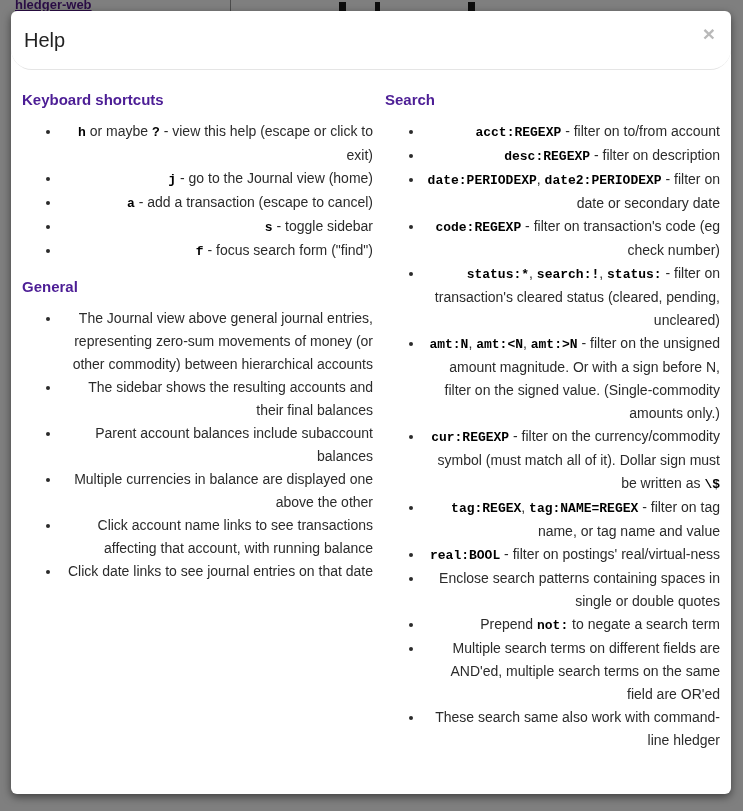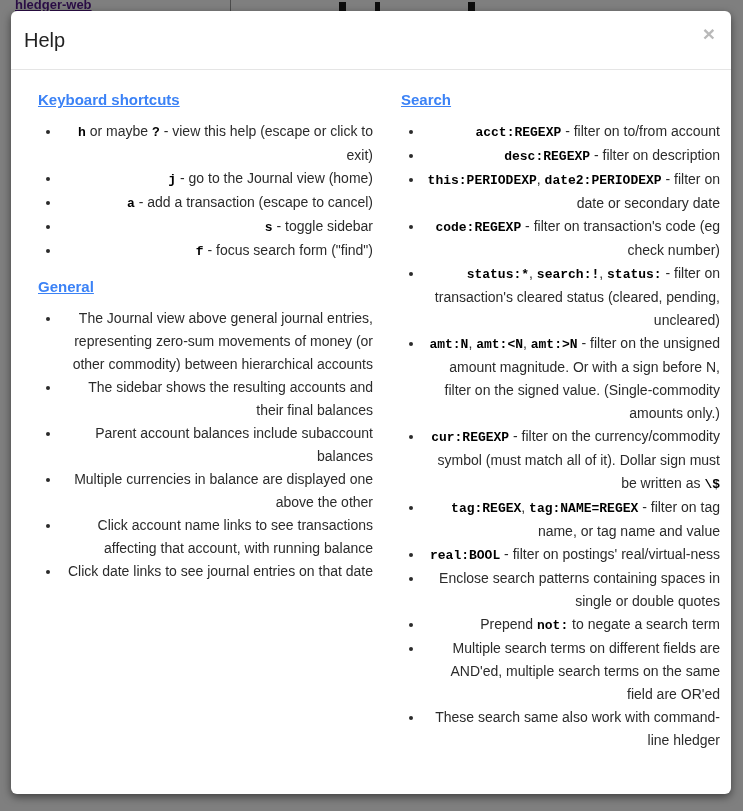--- a/index.html
+++ b/index.html
@@ -44,20 +44,21 @@
     left: 11px; top: 11px;
     width: 720px; height: 783px;
     background: #fff;
     border-radius: 6px;
     box-shadow: 0 3px 9px rgba(0,0,0,0.5);
   }
   .modal-header {
     position: relative;
     padding: 15px 15px 14px 13px;
     border-bottom: 1px solid #e5e5e5;
+    border-radius: 21px;
   }
   .modal-title {
     margin: 0;
     font-size: 20px;
     font-weight: 400;
     color: #222;
     line-height: 29px;
   }
   .close-btn {
     position: absolute; top: 14px; right: 16px;
@@ -69,26 +70,25 @@
     font-family: "Liberation Sans", sans-serif;
   }
   .modal-body {
     display: flex;
     padding: 6px 11px 15px 11px;
   }
   .col-left  { width: 351px; flex: 0 0 351px; }
   .col-right { flex: 1 1 auto; padding-left: 12px; }
 
   .section-title {
-    margin: 14px 0 0 16px;
+    margin: 14px 0 0 0;
     font-size: 15px;
     font-weight: bold;
-    color: #3b82f6;
+    color: #4c1d95;
     line-height: 19px;
-    text-decoration: underline;
   }
   ul.help-list {
     margin: 11px 0 10px 0;
     padding: 0 0 0 39px;
     list-style-type: disc;
   }
   ul.help-list li {
     line-height: 23px;
     color: #2b2b2b;
     text-align: right;
@@ -137,21 +137,21 @@
           <li>Multiple currencies in balance are displayed one above the other</li>
           <li>Click account name links to see transactions affecting that account, with running balance</li>
           <li>Click date links to see journal entries on that date</li>
         </ul>
     </div>
     <div class="col-right">
       <h3 class="section-title">Search</h3>
       <ul class="help-list">
           <li><code>acct:REGEXP</code> - filter on to/from account</li>
           <li><code>desc:REGEXP</code> - filter on description</li>
-          <li><code>this:PERIODEXP</code>, <code>date2:PERIODEXP</code> - filter on date or secondary date</li>
+          <li><code>date:PERIODEXP</code>, <code>date2:PERIODEXP</code> - filter on date or secondary date</li>
           <li><code>code:REGEXP</code> - filter on transaction's code (eg check number)</li>
           <li><code>status:*</code>, <code>search:!</code>, <code>status:</code> - filter on transaction's cleared status (cleared, pending, uncleared)</li>
           <li><code>amt:N</code>, <code>amt:&lt;N</code>, <code>amt:&gt;N</code> - filter on the unsigned amount magnitude. Or with a sign before N, filter on the signed value. (Single-commodity amounts only.)</li>
           <li><code>cur:REGEXP</code> - filter on the currency/commodity symbol (must match all of it). Dollar sign must be written as <code>\$</code></li>
           <li><code>tag:REGEX</code>, <code>tag:NAME=REGEX</code> - filter on tag name, or tag name and value</li>
           <li><code>real:BOOL</code> - filter on postings' real/virtual-ness</li>
           <li>Enclose search patterns containing spaces in single or double quotes</li>
           <li>Prepend <code>not:</code> to negate a search term</li>
           <li>Multiple search terms on different fields are AND'ed, multiple search terms on the same field are OR'ed</li>
           <li>These search same also work with command-line hledger</li>

